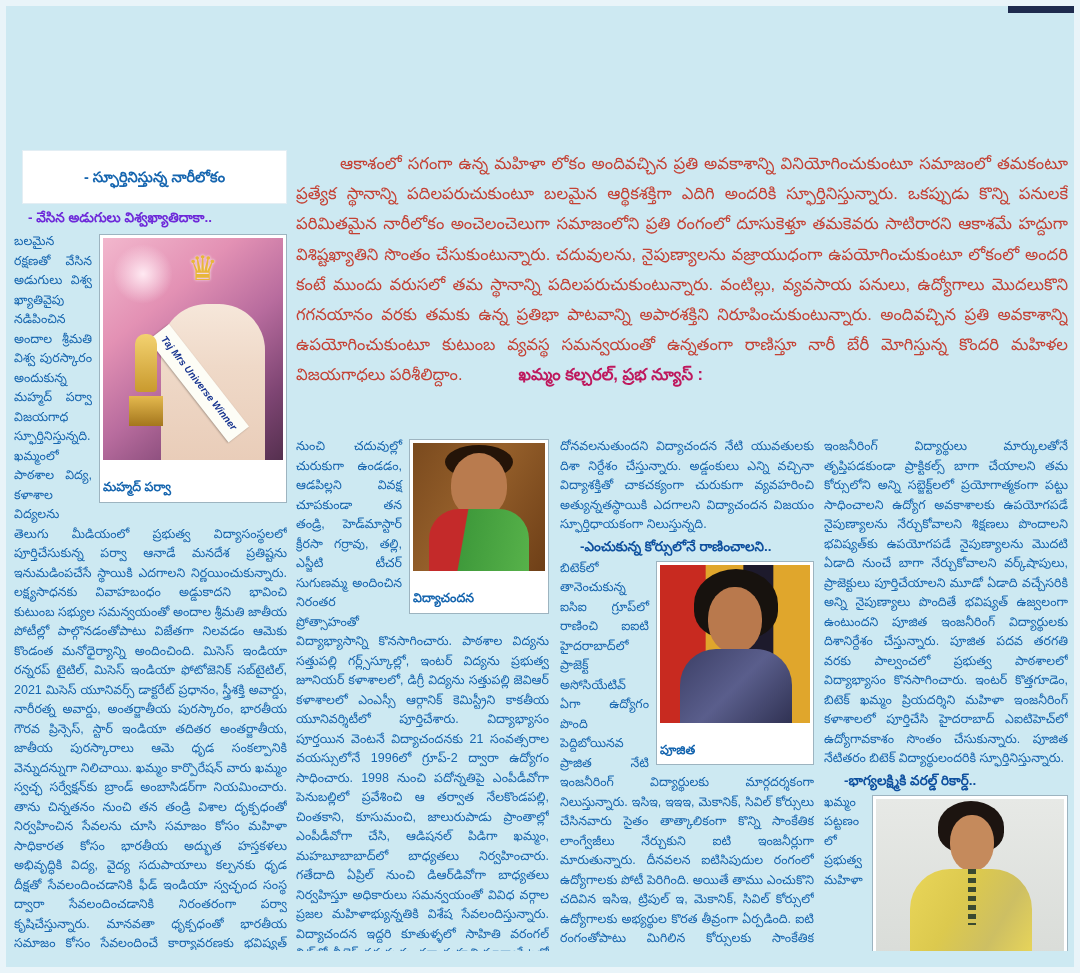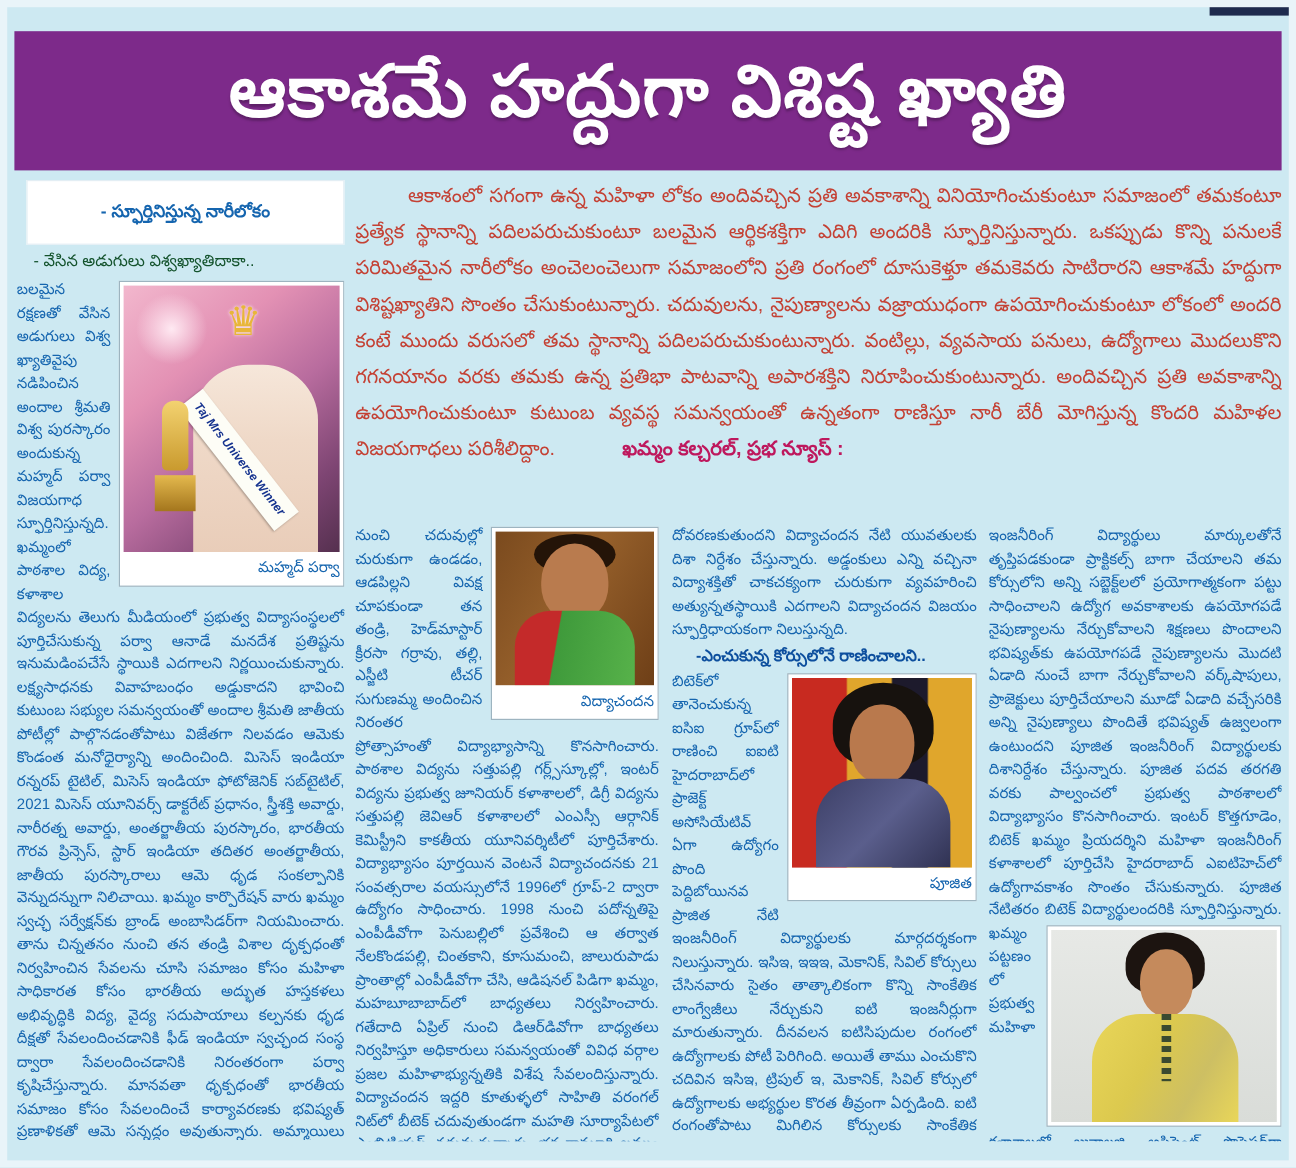--- a/index.html
+++ b/index.html
@@ -24,35 +24,35 @@
 
   
   .intro { position:absolute; left:296px; top:148px; width:772px; height:286px; overflow:hidden; }
   .intro-text { color:#c44134; font-size:16.5px; line-height:1.83; text-align:justify;
     text-indent:44px; }
   .byline { color:#be185d; font-weight:bold; margin-left:56px; text-indent:0; display:inline-block; }
 
   
   .col { position:absolute; overflow:hidden; }
   .colbody, .col p { color:#1565af; font-size:12.5px; line-height:1.56; text-align:justify; }
-  .subhead { color:#14532d; font-weight:normal; font-size:13.5px; margin:2px 0 3px 14px; }
+  .subhead { color:#6d28d9; font-weight:bold; font-size:13.5px; margin:2px 0 3px 14px; }
   .subhead2 { color:#0d4f9e; font-weight:bold; font-size:13.5px; margin:1px 0 2px 20px; clear:none; }
   .indent { text-indent:26px; display:inline; }
 
   #col1 { left:14px;  top:208px; width:273px; height:742px; }
   #col2 { left:296px; top:437px; width:253px; height:514px; }
   #col3 { left:560px; top:437px; width:254px; height:514px; }
   #col4 { left:824px; top:437px; width:244px; height:514px; }
 
   
   .photo { float:right; background:#ffffff; border:1px solid #9db4c0; padding:3px;
     margin:2px 0 4px 7px; }
   .photo-img { position:relative; overflow:hidden; }
-  .photo-caption { text-align:right; color:#1565af; font-weight:normal; font-size:12.5px;
-    padding:4px 0 1px 0; background:#ffffff; }
+  .photo-caption { text-align:left; color:#1565af; font-weight:bold; font-size:12.5px;
+    padding:18px 0 1px 0; background:#ffffff; }
 
   .photo1 .photo-img { width:180px; height:222px;
     background:linear-gradient(140deg,#f2b7cd 0%,#e391b4 30%,#b86c9e 55%,#7e4573 80%,#55304f 100%); }
   .photo1 .glow { position:absolute; left:10px; top:6px; width:60px; height:60px; border-radius:50%;
     background:radial-gradient(circle,#ffe9f2 0%,rgba(255,233,242,0) 70%); }
   .crown-icon { position:absolute; left:50%; top:4px; transform:translateX(-18%);
     color:#e8b63a; font-size:34px; text-shadow:0 0 3px #fff; }
   .figure-dress { position:absolute; left:58px; top:66px; width:104px; height:156px;
     background:linear-gradient(180deg,#f6e7da 0%,#efd9c8 40%,#e9cdb9 100%); border-radius:46px 46px 0 0; }
   .sash { position:absolute; left:66px; top:86px; width:130px; height:26px;
@@ -96,23 +96,20 @@
   .photo4 .p4-chain { position:absolute; left:92px; top:70px; width:8px; height:56px;
     background:repeating-linear-gradient(180deg,#3a4a30 0 5px,transparent 5px 9px); }
 </style>
 </head>
 <body>
 
 <div class="page">
 
   <div class="corner-block"></div>
 
-  <div class="banner">
-    <div class="headline">ఆకాశమే హద్దుగా విశిష్ట ఖ్యాతి</div>
-  </div>
 
   <div class="kicker-box">
     <div class="kicker-line">- స్ఫూర్తినిస్తున్న నారీలోకం</div>
   </div>
 
   <div class="intro">
     <p class="intro-text"><span>ఆకాశంలో సగంగా ఉన్న మహిళా లోకం అందివచ్చిన ప్రతి అవకాశాన్ని వినియోగించుకుంటూ సమాజంలో తమకంటూ ప్రత్యేక స్థానాన్ని పదిలపరుచుకుంటూ బలమైన ఆర్థికశక్తిగా ఎదిగి అందరికి స్ఫూర్తినిస్తున్నారు. ఒకప్పుడు కొన్ని పనులకే పరిమితమైన నారీలోకం అంచెలంచెలుగా సమాజంలోని ప్రతి రంగంలో దూసుకెళ్తూ తమకెవరు సాటిరారని ఆకాశమే హద్దుగా విశిష్టఖ్యాతిని సొంతం చేసుకుంటున్నారు. చదువులను, నైపుణ్యాలను వజ్రాయుధంగా ఉపయోగించుకుంటూ లోకంలో అందరి కంటే ముందు వరుసలో తమ స్థానాన్ని పదిలపరుచుకుంటున్నారు. వంటిల్లు, వ్యవసాయ పనులు, ఉద్యోగాలు మొదలుకొని గగనయానం వరకు తమకు ఉన్న ప్రతిభా పాటవాన్ని అపారశక్తిని నిరూపించుకుంటున్నారు. అందివచ్చిన ప్రతి అవకాశాన్ని ఉపయోగించుకుంటూ కుటుంబ వ్యవస్థ సమన్వయంతో ఉన్నతంగా రాణిస్తూ నారీ బేరీ మోగిస్తున్న కొందరి మహిళల విజయగాధలు పరిశీలిద్దాం.</span><span class="byline">ఖమ్మం కల్చరల్, ప్రభ న్యూస్ :</span></p>
   </div>
 
   <div class="col" id="col1">
@@ -148,37 +145,38 @@
           <div class="p2-saree"></div>
         </div>
         <figcaption class="photo-caption">విద్యాచందన</figcaption>
       </figure>
       <span>నుంచి చదువుల్లో చురుకుగా ఉండడం, ఆడపిల్లని వివక్ష చూపకుండా తన తండ్రి, హెడ్‌మాస్టార్ క్రీరసా గర్రావు, తల్లి, ఎస్జీటి టీచర్ సుగుణమ్మ అందించిన నిరంతర ప్రోత్సాహంతో విద్యాభ్యాసాన్ని కొనసాగించారు. పాఠశాల విద్యను సత్తుపల్లి గర్ల్స్‌స్కూల్లో, ఇంటర్ విద్యను ప్రభుత్వ జూనియర్ కళాశాలలో, డిగ్రీ విద్యను సత్తుపల్లి జెవిఆర్ కళాశాలలో ఎంఎస్సీ ఆర్గానిక్ కెమిస్ట్రీని కాకతీయ యూనివర్శిటీలో పూర్తిచేశారు. విద్యాభ్యాసం పూర్తయిన వెంటనే విద్యాచందనకు 21 సంవత్సరాల వయస్సులోనే 1996లో గ్రూప్-2 ద్వారా ఉద్యోగం సాధించారు. 1998 నుంచి పదోన్నతిపై ఎంపీడీవోగా పెనుబల్లిలో ప్రవేశించి ఆ తర్వాత నేలకొండపల్లి, చింతకాని, కూసుమంచి, జాలురుపాడు ప్రాంతాల్లో ఎంపీడీవోగా చేసి, ఆడిషనల్ పిడిగా ఖమ్మం, మహబూబాబాద్‌లో బాధ్యతలు నిర్వహించారు. గతేదాది ఏప్రిల్ నుంచి డిఆర్‌డివోగా బాధ్యతలు నిర్వహిస్తూ అధికారులు సమన్వయంతో వివిధ వర్గాల ప్రజల మహిళాభ్యున్నతికి విశేష సేవలందిస్తున్నారు. విద్యాచందన ఇద్దరి కూతుళ్ళలో సాహితి వరంగల్ నిట్‌లో బీటెక్ చదువుతుండగా మహతి సూర్యాపేటలో ఎంబిటియస్ చదువుతున్నారు. భర్త రామూర్తి ఖమ్మం ప్రభుత్వ ఆసుపత్రిలో ఇఎన్‌టి స్పెషలిస్టుగా విధులు నిర్వహిస్తున్నారు. కుటుంబ సభ్యుల సహకారం అధికారుల ప్రజాప్రతినిధుల సమన్వయంతో విద్యాచందన అందరి ప్రశంసలు పొందుతున్నారు. ప్రతి అమ్మాయి కనీసం డిగ్రీ వరకు చదవగలిగితే ప్రభుత్వ, ప్రయివేటు రంగంలో లభించే ఉద్యోగావకాశాలను పొందడానికి, ఆర్థికశక్తిగా ఎదగడానికి</span>
     </div>
   </div>
 
   <div class="col" id="col3">
     <div class="colbody">
-      <span>దోవరణకుతుందని విద్యాచందన నేటి యువతులకు దిశా నిర్దేశం చేస్తున్నారు. అడ్డంకులు ఎన్ని వచ్చినా విద్యాశక్తితో చాకచక్యంగా చురుకుగా వ్యవహరించి అత్యున్నతస్థాయికి ఎదగాలని విద్యాచందన విజయం స్ఫూర్తిధాయకంగా నిలుస్తున్నది.</span>
+      <span>దోనవలనుతుందని విద్యాచందన నేటి యువతులకు దిశా నిర్దేశం చేస్తున్నారు. అడ్డంకులు ఎన్ని వచ్చినా విద్యాశక్తితో చాకచక్యంగా చురుకుగా వ్యవహరించి అత్యున్నతస్థాయికి ఎదగాలని విద్యాచందన విజయం స్ఫూర్తిధాయకంగా నిలుస్తున్నది.</span>
       <div class="subhead2">-ఎంచుకున్న కోర్సులోనే రాణించాలని..</div>
       <figure class="photo photo3">
         <div class="photo-img">
           <div class="p3-hair"></div>
           <div class="p3-face"></div>
           <div class="p3-dress"></div>
         </div>
         <figcaption class="photo-caption">పూజిత</figcaption>
       </figure>
       <span class="indent">బిటెక్‌లో తానెంచుకున్న ఐసిఐ గ్రూప్‌లో రాణించి ఐఐటి హైదరాబాద్‌లో ప్రాజెక్ట్ అసోసియేటివ్ ఏగా ఉద్యోగం పొంది పెద్దిబోయినవ ప్రాజిత నేటి ఇంజనీరింగ్ విద్యార్థులకు మార్గదర్శకంగా నిలుస్తున్నారు. ఇసిఇ, ఇఇఇ, మెకానిక్, సివిల్ కోర్సులు చేసినవారు సైతం తాత్కాలికంగా కొన్ని సాంకేతిక లాంగ్వేజీలు నేర్చుకుని ఐటి ఇంజనీర్లుగా మారుతున్నారు. దీనవలన ఐటిసిపుదుల రంగంలో ఉద్యోగాలకు పోటీ పెరిగింది. అయితే తాము ఎంచుకొని చదివిన ఇసిఇ, ట్రిపుల్ ఇ, మెకానిక్, సివిల్ కోర్సులో ఉద్యోగాలకు అభ్యర్థుల కొరత తీవ్రంగా ఏర్పడింది. ఐటి రంగంతోపాటు మిగిలిన కోర్సులకు సాంకేతిక నైపుణ్యాన్ని మెరుగుపరుచుకుంటే మంచి ప్యాకేజీతో ఉద్యోగవకాశాలు సొంతమౌవుతాయి. ఈ విషయాన్ని క్షుణ్ణంగా అధ్యయనం చేసి పూజిత ఇసిఇ కోర్సు పూర్తయిన తర్వాత సరికొత్త సాంకేతిక పరిజ్ఞానాన్ని నేర్చుకొని ప్రస్తుతం ఎఐటి హైదరాబాద్‌లో 5 జి ప్రాజెక్ట్ అసోసియేటివ్‌గా జాబ్ చేస్తున్నారు. ఇంకా మరికొన్ని నైపుణ్యాలు పెంచుకుని, నూతన ప్రాజెక్టులు చేసి అనుభవం, పట్టు సాధించాక ఇస్రో, డిఆర్‌డివోలో సైంటిస్టుగా ఎదగాలన్న తపనతో పూజిత నిరంతరం తీవ్రంగా కృషిచేస్తున్నారు.</span>
     </div>
   </div>
 
   <div class="col" id="col4">
     <div class="colbody">
       <span>ఇంజనీరింగ్ విద్యార్థులు మార్కులతోనే తృప్తిపడకుండా ప్రాక్టికల్స్ బాగా చేయాలని తమ కోర్సులోని అన్ని సబ్జెక్ట్‌లలో ప్రయోగాత్మకంగా పట్టు సాధించాలని ఉద్యోగ అవకాశాలకు ఉపయోగపడే నైపుణ్యాలను నేర్చుకోవాలని శిక్షణలు పొందాలని భవిష్యత్‌కు ఉపయోగపడే నైపుణ్యాలను మొదటి ఏడాది నుంచే బాగా నేర్చుకోవాలని వర్క్‌షాపులు, ప్రాజెక్టులు పూర్తిచేయాలని మూడో ఏడాది వచ్చేసరికి అన్ని నైపుణ్యాలు పొందితే భవిష్యత్ ఉజ్వలంగా ఉంటుందని పూజిత ఇంజనీరింగ్ విద్యార్థులకు దిశానిర్దేశం చేస్తున్నారు. పూజిత పదవ తరగతి వరకు పాల్వంచలో ప్రభుత్వ పాఠశాలలో విద్యాభ్యాసం కొనసాగించారు. ఇంటర్ కొత్తగూడెం, బిటెక్ ఖమ్మం ప్రియదర్శిని మహిళా ఇంజనీరింగ్ కళాశాలలో పూర్తిచేసి హైదరాబాద్ ఎఐటిహెచ్‌లో ఉద్యోగావకాశం సొంతం చేసుకున్నారు. పూజిత నేటితరం బిటెక్ విద్యార్థులందరికి స్ఫూర్తినిస్తున్నారు.</span>
+      <div class="subhead2">-భాగ్యలక్ష్మికి వరల్డ్ రికార్డ్..</div>
       <figure class="photo photo4">
         <div class="photo-img">
           <div class="p4-hair"></div>
           <div class="p4-face"></div>
           <div class="p4-saree"></div>
           <div class="p4-chain"></div>
         </div>
 
       </figure>
       <span class="indent">ఖమ్మం పట్టణం లో ప్రభుత్వ మహిళా కళాశాలలో జువాలజి అసిస్టెంట్ ప్రొఫెసర్‌గా పనిచేస్తున్న డాక్టర్ గంజి భాగ్యలక్ష్మీకి ఇంటర్ నేషనల్ కౌన్సిల్ ఫర్ ఎడ్యుకేషన్(ఐసిఇ) విజయ ఉమన్ సంయుక్తంగా ప్రపంచ వ్యాప్తంగా ఒక్క వేయి ఒకమంది మోస్ట్‌ఇన్ స్పైరింగ్, ప్రివిలైజింగ్ ఉమన్ ఎన్నికచేసి ప్రపంచ రికార్డ్ నెలకొల్పారు. మన తెలంగాణ నుండి డాక్టర్ గంజి భాగ్యలక్ష్మీని ద మోస్ట్ ఇన్‌స్పైరింగ్ ఉమన్ ఆఫ్ ద ఎర్త్ వరల్డ్ రికార్డు ఆఫ్ ద ఎర్త్‌లో స్థానం దక్కించుకున్నారు.</span>

